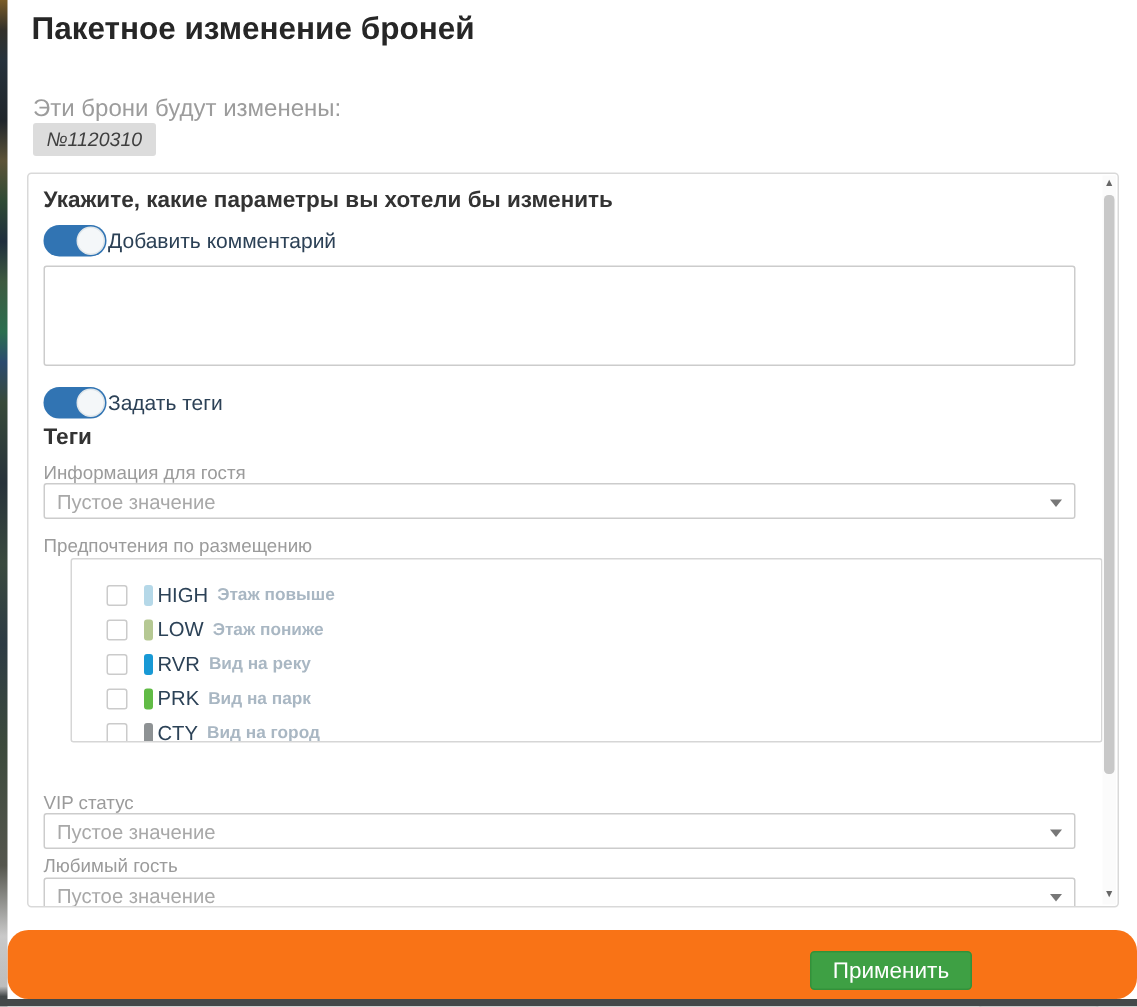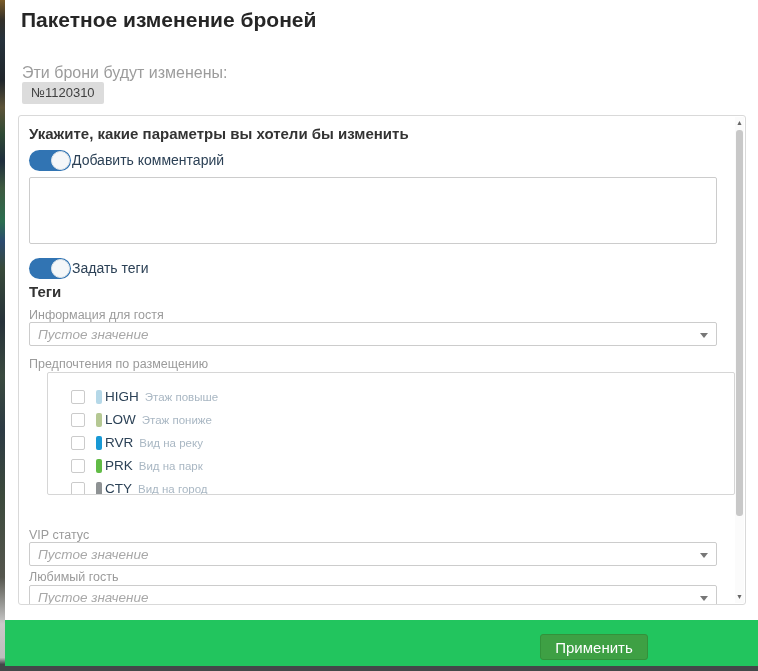--- a/index.html
+++ b/index.html
@@ -20,21 +20,21 @@
       #384a3a 40%, #27323a 48%, #3a4a3f 56%, #2d3b44 64%, #3c4a3c 74%,
       #55564e 86%, #c9c9c9 93%, #bdbdbd 98%, #434849 99%);
   }
   .dialog { position:absolute; left:5px; top:0; width:753px; height:671px; background:#fff; }
 
   .title { position:absolute; left:16px; top:8px; font-size:21px; font-weight:bold; color:#262626; white-space:nowrap;text-align:center; }
 
   .meta-label { position:absolute; left:17px; top:64px; font-size:16px; color:#9c9c9c; white-space:nowrap; }
   .badge {
     position:absolute; left:17px; top:82px; background:#dcdcdc; color:#3f3f3f;
-    font-size:13px; padding:3px 9px 4px 9px; border-radius:2px; white-space:nowrap;
+    font-size:13px; padding:3px 9px 4px 9px; border-radius:2px; white-space:nowrap;font-style:italic;
   }
 
   .panel {
     position:absolute; left:13px; top:115px; width:728px; height:490px;
     border:1px solid #d9d9d9; border-radius:3px; background:#fff; overflow:hidden;
   }
   .params-header { position:absolute; left:10px; top:9px; font-size:15px; font-weight:bold; color:#333; white-space:nowrap; }
 
   .toggle-row { position:absolute; left:10px; height:22px; display:flex; align-items:center; cursor:pointer; }
   .toggle-row.r1 { top:33px; }
@@ -56,56 +56,56 @@
   }
 
   .tags-header { position:absolute; left:10px; top:167px; font-size:15px; font-weight:bold; color:#333; }
 
   .field-label { position:absolute; left:10px; font-size:12.5px; color:#9b9b9b; white-space:nowrap; }
   .fl-0 { top:192px; } .fl-vip { top:412px; } .fl-fav { top:454px; }
 
   .select {
     position:absolute; left:10px; width:688px; height:24px;
     border:1px solid #cccccc; border-radius:2px; background:#fff;
-    display:flex; align-items:center; padding:0 22px 0 8px; cursor:pointer;font-style:italic;
+    display:flex; align-items:center; padding:0 22px 0 8px; cursor:pointer;
   }
   .sel-0 { top:206px; } .sel-vip { top:426px; } .sel-fav { top:469px; }
   .select .value { font-size:13.5px; color:#a8a8a8; white-space:nowrap; overflow:hidden; }
   .select .arrow {
     position:absolute; right:8px; top:10px; width:0; height:0;
     border-left:4px solid transparent; border-right:4px solid transparent;
     border-top:5px solid #777;
   }
 
   .listbox {
     position:absolute; left:28px; top:256px; width:688px; height:123px;
     border:1px solid #d6d6d6; border-radius:2px; background:#fff; padding-top:12px; overflow:hidden;
   }
   .tag-row { height:23px; display:flex; align-items:center; padding-left:23px; cursor:pointer; }
   .cb {
     width:14px; height:14px; border:1px solid #cbcbcb; border-radius:2px;
     background:#fff; margin-right:11px; flex:0 0 auto;
   }
   .chip { width:6px; height:14px; border-radius:2px; margin-right:3px; flex:0 0 auto; }
   .tag-code { font-size:13.5px; color:#2c4257; white-space:nowrap; }
-  .tag-desc { font-size:11.5px; color:#a9b7c3; margin-left:6px; white-space:nowrap; }
+  .tag-desc { font-size:11.5px; color:#a9b7c3; margin-left:6px; white-space:nowrap;font-weight:bold; }
 
   
   .sb { position:absolute; top:1px; right:1px; width:9px; height:486px; background:#fbfbfb; }
   .sb .up, .sb .down {
     position:absolute; left:0; width:9px; height:10px; font-size:7px; line-height:10px;
     color:#666; text-align:center; cursor:pointer;
   }
   .sb .up { top:1px; } .sb .down { bottom:1px; }
   .sb .thumb {
     position:absolute; left:1px; top:13px; width:7px; height:386px;
     background:#c8c8c8; border-radius:3px; cursor:pointer;
   }
 
-  .footer { position:absolute; left:0; top:620px; width:753px; height:46px; background:#22c55e; }
+  .footer { position:absolute; left:0; top:620px; width:753px; height:46px; background:#f97316;border-radius:14px; }
   .btn {
     position:absolute; top:14px; height:26px; border-radius:3px; font-size:15px;
     display:flex; align-items:center; justify-content:center; cursor:pointer;
     font-family:"Liberation Sans", sans-serif; white-space:nowrap;
   }
   .btn-apply { left:535px; width:108px; background:#3ea044; border:1px solid #33913a; color:#ffffff; }
   .btn-close { left:647px; width:81px; background:#ffffff; border:1px solid #cccccc; color:#3d7ec9;margin-top:36px; }
 
   .bottom-bar { position:absolute; left:0; top:666px; width:758px; height:5px; background:#434849; z-index:6; }
 </style>

